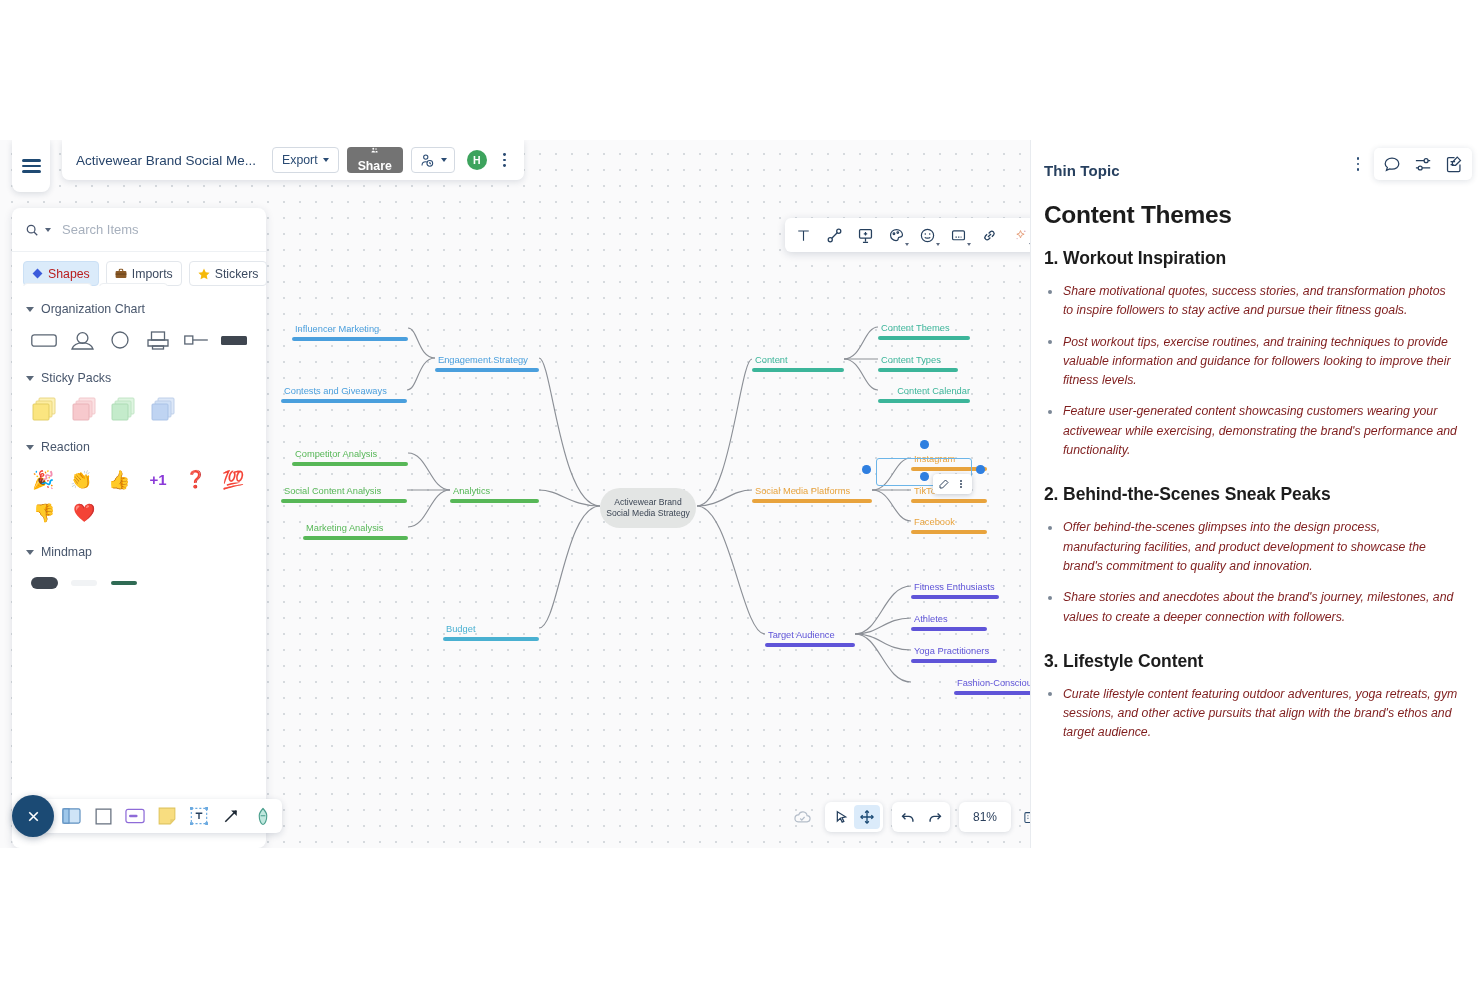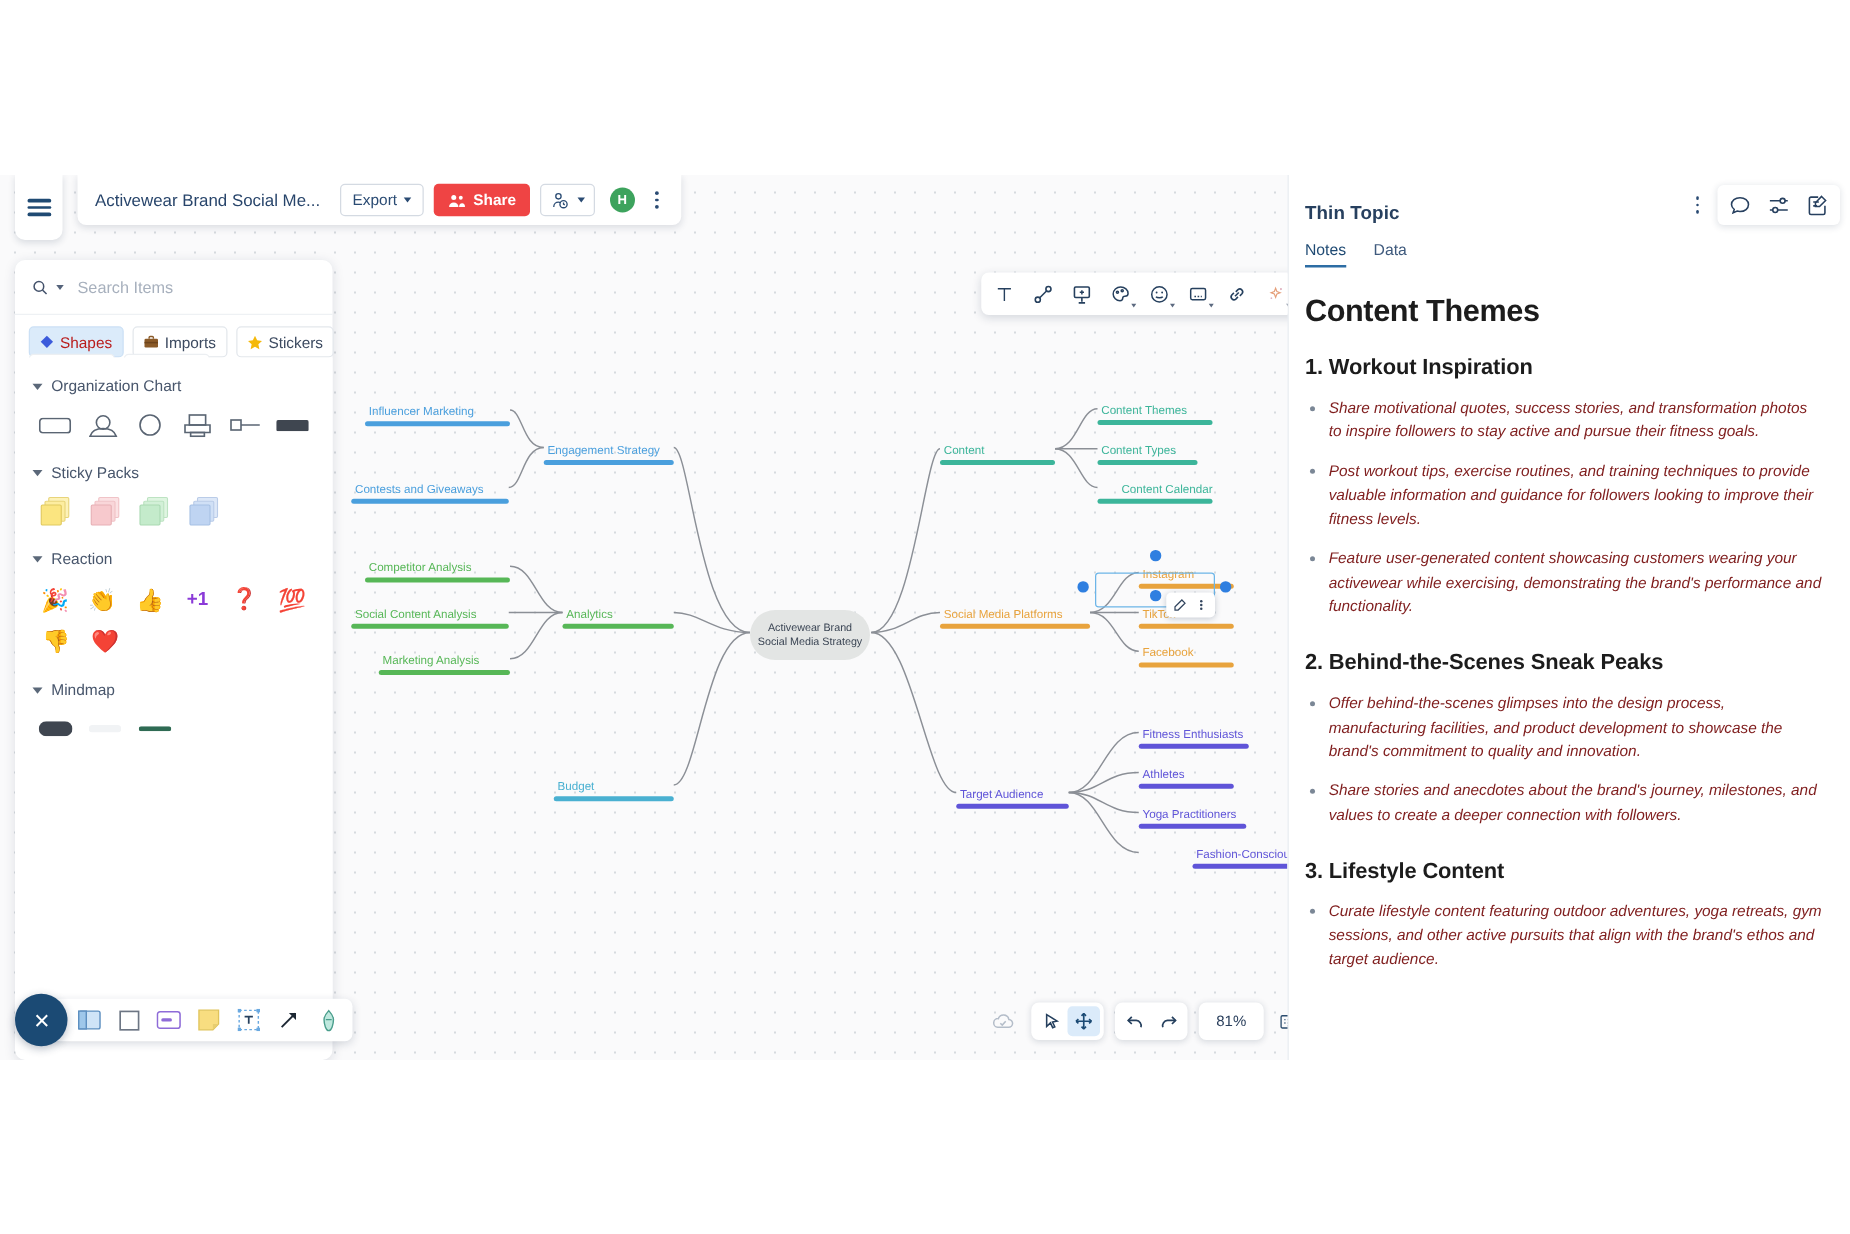--- a/index.html
+++ b/index.html
@@ -64,24 +64,24 @@
   }
   .btn-outline {
     height: 26px; border: 1px solid #d4dae2; border-radius: 4px;
     background: #fff; color: #2a4b73; font-size: 12.3px;
     display: flex; align-items: center; gap: 5px;
     padding: 2px 9px; cursor: pointer; white-space: nowrap;
   }
   .caret { width: 0; height: 0; border-left: 3.8px solid transparent;
            border-right: 3.8px solid transparent; border-top: 4.6px solid #2a4b73; }
   #share-btn {
-    height: 26px; background: #ef4444; border-radius: 4px;
+    height: 26px; background: #737373; border-radius: 4px;
     color: #fff; font-size: 12.3px; font-weight: bold;
     display: flex; align-items: center; gap: 6px;
-    padding: 0 11px; margin-left: 8px; cursor: pointer;
+    padding: 0 11px; margin-left: 8px; cursor: pointer; flex-direction: column;
   }
   #perm-btn { margin-left: 8px; padding: 0 7px; gap: 6px; }
   #avatar {
     width: 20px; height: 20px; border-radius: 50%;
     background: #3da35d; color: #fff; font-size: 10.5px; font-weight: bold;
     display: flex; align-items: center; justify-content: center;
     margin-left: 12px; cursor: pointer;
   }
   .kebab-v {
     width: 16px; margin-left: 10px; cursor: pointer;
@@ -845,24 +845,20 @@
             <svg width="18" height="18" viewBox="0 0 20 20" fill="none" stroke="#27405f" stroke-width="1.4">
               <path d="M16.6 10.6V17a1.4 1.4 0 01-1.4 1.4H4.2A1.4 1.4 0 012.8 17V4.4A1.4 1.4 0 014.2 3h6.4"></path>
               <path d="M6.2 7.4h5M6.2 10.8h3.4"></path>
               <path d="M13.6 2.4l3.6 3.6-5.4 5.4H8.2V8z"></path>
             </svg>
           </div>
         </div>
       </div>
     </div>
 
-    <div id="np-tabs">
-      <div class="ntab active">Notes</div>
-      <div class="ntab">Data</div>
-    </div>
 
     <div id="np-body">
       <div id="np-h1">Content Themes</div>
       <div id="np-sections">
           <div class="np-h2">1. Workout Inspiration</div>
           <ul class="np-list">
             <li>Share motivational quotes, success stories, and transformation photos to inspire followers to stay active and pursue their fitness goals.</li>
             <li>Post workout tips, exercise routines, and training techniques to provide valuable information and guidance for followers looking to improve their fitness levels.</li>
             <li>Feature user-generated content showcasing customers wearing your activewear while exercising, demonstrating the brand's performance and functionality.</li>
           </ul>

